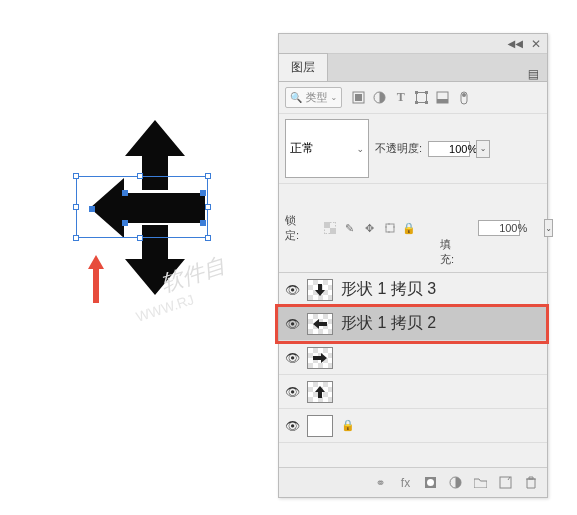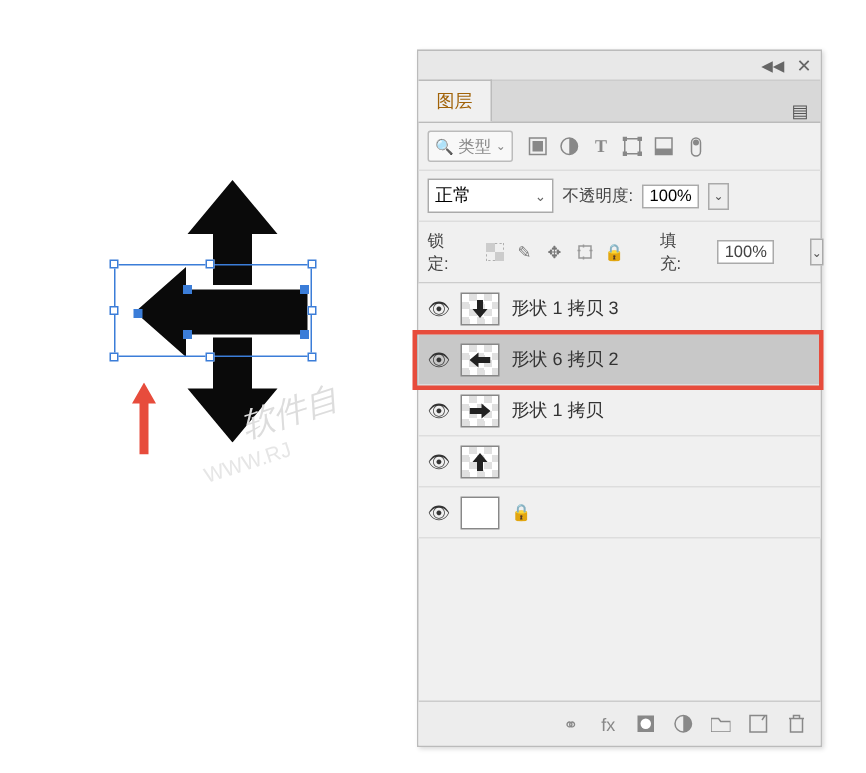--- a/index.html
+++ b/index.html
@@ -9,47 +9,47 @@
   .black-cross { position: absolute; left: 50px; top: 0; }
   .sel-box { position: absolute; border: 1px solid #3b7dd8; left: 0; top: 55px; width: 180px; height: 70px; }
   .sel-handle { position: absolute; width: 6px; height: 6px; background: #fff; border: 1px solid #3b7dd8; }
   .anchor { position: absolute; width: 6px; height: 6px; background: #3b7dd8; }
   .red-arrow { position: absolute; left: 48px; top: 135px; }
   
   .panel { position: absolute; left: 278px; top: 33px; width: 270px; height: 465px; background: #f0f0f0; border: 1px solid #bbb; box-shadow: 1px 1px 3px rgba(0,0,0,0.15); }
   .panel-topbar { height: 20px; background: #e8e8e8; border-bottom: 1px solid #ccc; display: flex; justify-content: flex-end; align-items: center; padding: 0 6px; gap: 8px; }
   .panel-topbar span { color: #666; font-size: 10px; }
   .tabbar { height: 28px; background: #d8d8d8; display: flex; align-items: flex-end; border-bottom: 1px solid #bbb; }
-  .tab { background: #f0f0f0; padding: 5px 12px; font-size: 12px; color: #a16207; border-top: 1px solid #bbb; border-right: 1px solid #bbb; }
+  .tab { background: #f0f0f0; padding: 5px 12px; font-size: 12px; color: #404040; border-top: 1px solid #bbb; border-right: 1px solid #bbb; }
   .tab-menu { margin-left: auto; padding: 0 8px; color: #555; }
   
   .filter-row { display: flex; align-items: center; padding: 5px 6px; gap: 4px; border-bottom: 1px solid #ddd; }
   .type-search { display: flex; align-items: center; border: 1px solid #bbb; background: #f8f8f8; padding: 2px 4px; font-size: 11px; color: #888; border-radius: 2px; }
   .type-search .mag { margin-right: 3px; font-size: 10px; }
   .type-search .chev { margin-left: 3px; font-size: 8px; }
   .filter-icons { display: flex; gap: 8px; margin-left: 6px; color: #777; font-size: 12px; align-items: center; }
   .ico { width: 13px; height: 13px; display: inline-flex; align-items: center; justify-content: center; }
   
   .blend-row { display: flex; align-items: center; padding: 5px 6px; gap: 6px; border-bottom: 1px solid #ddd; }
-  .blend-select { border: 1px solid #aaa; background: #fff; padding: 2px 4px; font-size: 12px; width: 84px; display: flex; justify-content: space-between; align-items: center; }
+  .blend-select { border: 1px solid #aaa; background: #fff; padding: 20px 4px; font-size: 12px; width: 84px; display: flex; justify-content: space-between; align-items: center; }
   .label-sm { font-size: 11px; color: #444; }
-  .pct-input { border: 1px solid #aaa; background: #fff; padding: 1px 4px; font-size: 11px; width: 38px; text-align: right; }
+  .pct-input { border: 1px solid #aaa; background: #fff; padding: 1px 20px; font-size: 11px; width: 38px; text-align: right; }
   .pct-chev { border: 1px solid #aaa; background: #eee; width: 14px; height: 18px; display: inline-flex; align-items: center; justify-content: center; font-size: 8px; color: #555; }
   
   .lock-row { display: flex; align-items: center; padding: 5px 6px; gap: 24px; border-bottom: 1px solid #ccc; font-size: 11px; color: #444; }
   .lock-icons { display: flex; gap: 7px; color: #777; align-items: center; }
   
   .layers-list { background: #f0f0f0; }
   .layer-row { display: flex; align-items: center; height: 34px; border-bottom: 1px solid #ddd; padding: 0 6px; gap: 8px; }
   .layer-row.selected { background: #c8c8c8; }
   .eye { width: 14px; text-align: center; color: #333; }
   .thumb { width: 26px; height: 22px; border: 1px solid #888; background: repeating-conic-gradient(#e0e0e0 0 25%, #fff 0 50%) 0 0/10px 10px; position: relative; display: flex; align-items: center; justify-content: center; }
   .thumb-bg { width: 26px; height: 22px; border: 1px solid #888; background: #fff; }
   .thumb svg { position: relative; }
-  .layer-name { font-size: 12px; color: #333; flex: 1; }
+  .layer-name { font-size: 16px; color: #333; flex: 1; }
   .lock-ico { color: #555; font-size: 11px; }
   .red-highlight { position: absolute; border: 3px solid #e74c3c; pointer-events: none; }
   
   .panel-footer { position: absolute; bottom: 0; left: 0; right: 0; height: 30px; border-top: 1px solid #ccc; display: flex; align-items: center; justify-content: flex-end; gap: 12px; padding: 0 10px; background: #ededed; }
   .panel-footer .ico { color: #888; font-size: 12px; }
   
   .watermark { position: absolute; left: 160px; top: 260px; color: #ddd; font-size: 22px; font-style: italic; transform: rotate(-18deg); pointer-events: none; }
   .watermark2 { position: absolute; left: 135px; top: 300px; color: #e6e6e6; font-size: 14px; transform: rotate(-18deg); pointer-events: none; }
 </style>
 </head>
@@ -167,21 +167,21 @@
       <span class="ico">✎</span>
       <span class="ico">✥</span>
       <span class="ico">
           <svg width="12" height="12">
             <rect x="2" y="2" width="8" height="8" fill="none" stroke="#999"></rect>
             <path d="M1 5h2M9 5h2M5 1v2M5 9v2" stroke="#999"></path>
           </svg>
         </span>
       <span class="ico">🔒</span>
     </div>
-    <span class="label-sm" style="margin-left:auto;">填充:</span>
+    <span class="label-sm" style="margin-left:auto;margin-top:48px;">填充:</span>
     <span class="pct-input">100%</span>
     <span class="pct-chev">⌄</span>
   </div>
 
   <div class="layers-list" style="position:relative;">
     <div class="layer-row">
       <span class="eye">👁</span>
       <div class="thumb">
           <svg width="14" height="12">
             <polygon points="7,12 12,6 9,6 9,0 5,0 5,6 2,6" fill="#222"></polygon>
@@ -189,30 +189,29 @@
         </div>
       <span class="layer-name">形状 1 拷贝 3</span>
     </div>
     <div class="layer-row selected">
       <span class="eye">👁</span>
       <div class="thumb">
           <svg width="14" height="12">
             <polygon points="0,6 6,1 6,4 14,4 14,8 6,8 6,11" fill="#222"></polygon>
           </svg>
         </div>
-      <span class="layer-name">形状 6 拷贝 2</span>
+      <span class="layer-name">形状 1 拷贝 2</span>
     </div>
     <div class="layer-row">
       <span class="eye">👁</span>
       <div class="thumb">
           <svg width="14" height="12">
             <polygon points="14,6 8,1 8,4 0,4 0,8 8,8 8,11" fill="#222"></polygon>
           </svg>
         </div>
-      <span class="layer-name">形状 1 拷贝</span>
     </div>
     <div class="layer-row">
       <span class="eye">👁</span>
       <div class="thumb">
           <svg width="14" height="12">
             <polygon points="7,0 12,6 9,6 9,12 5,12 5,6 2,6" fill="#222"></polygon>
           </svg>
         </div>
     </div>
     <div class="layer-row">

